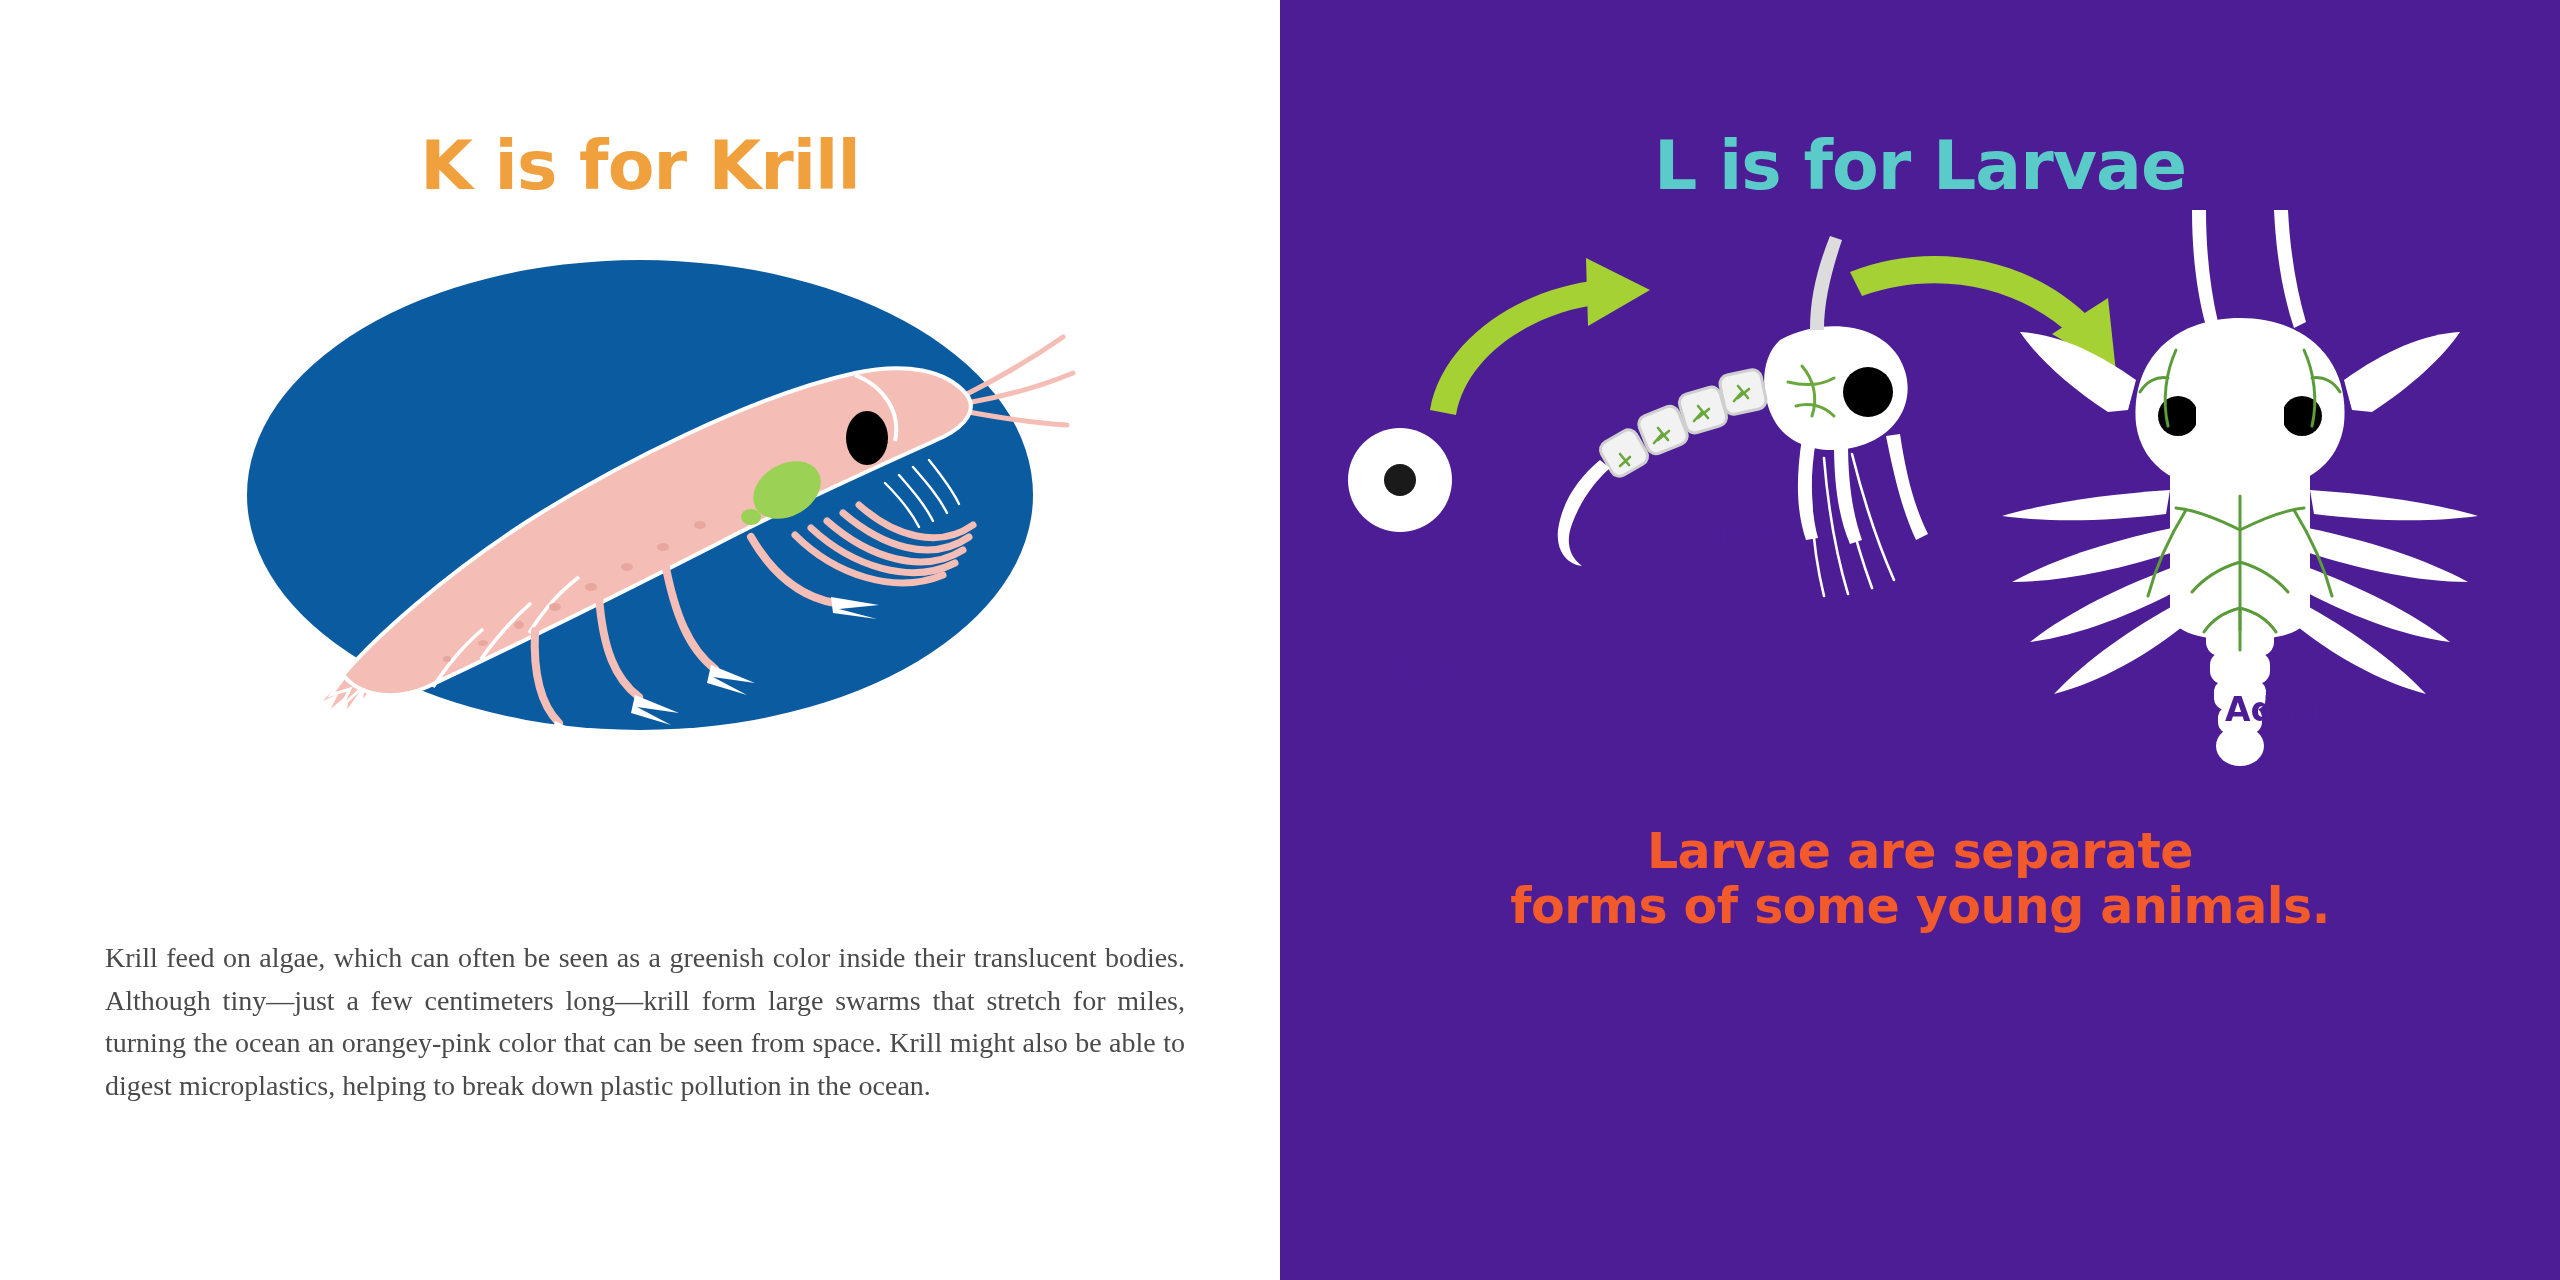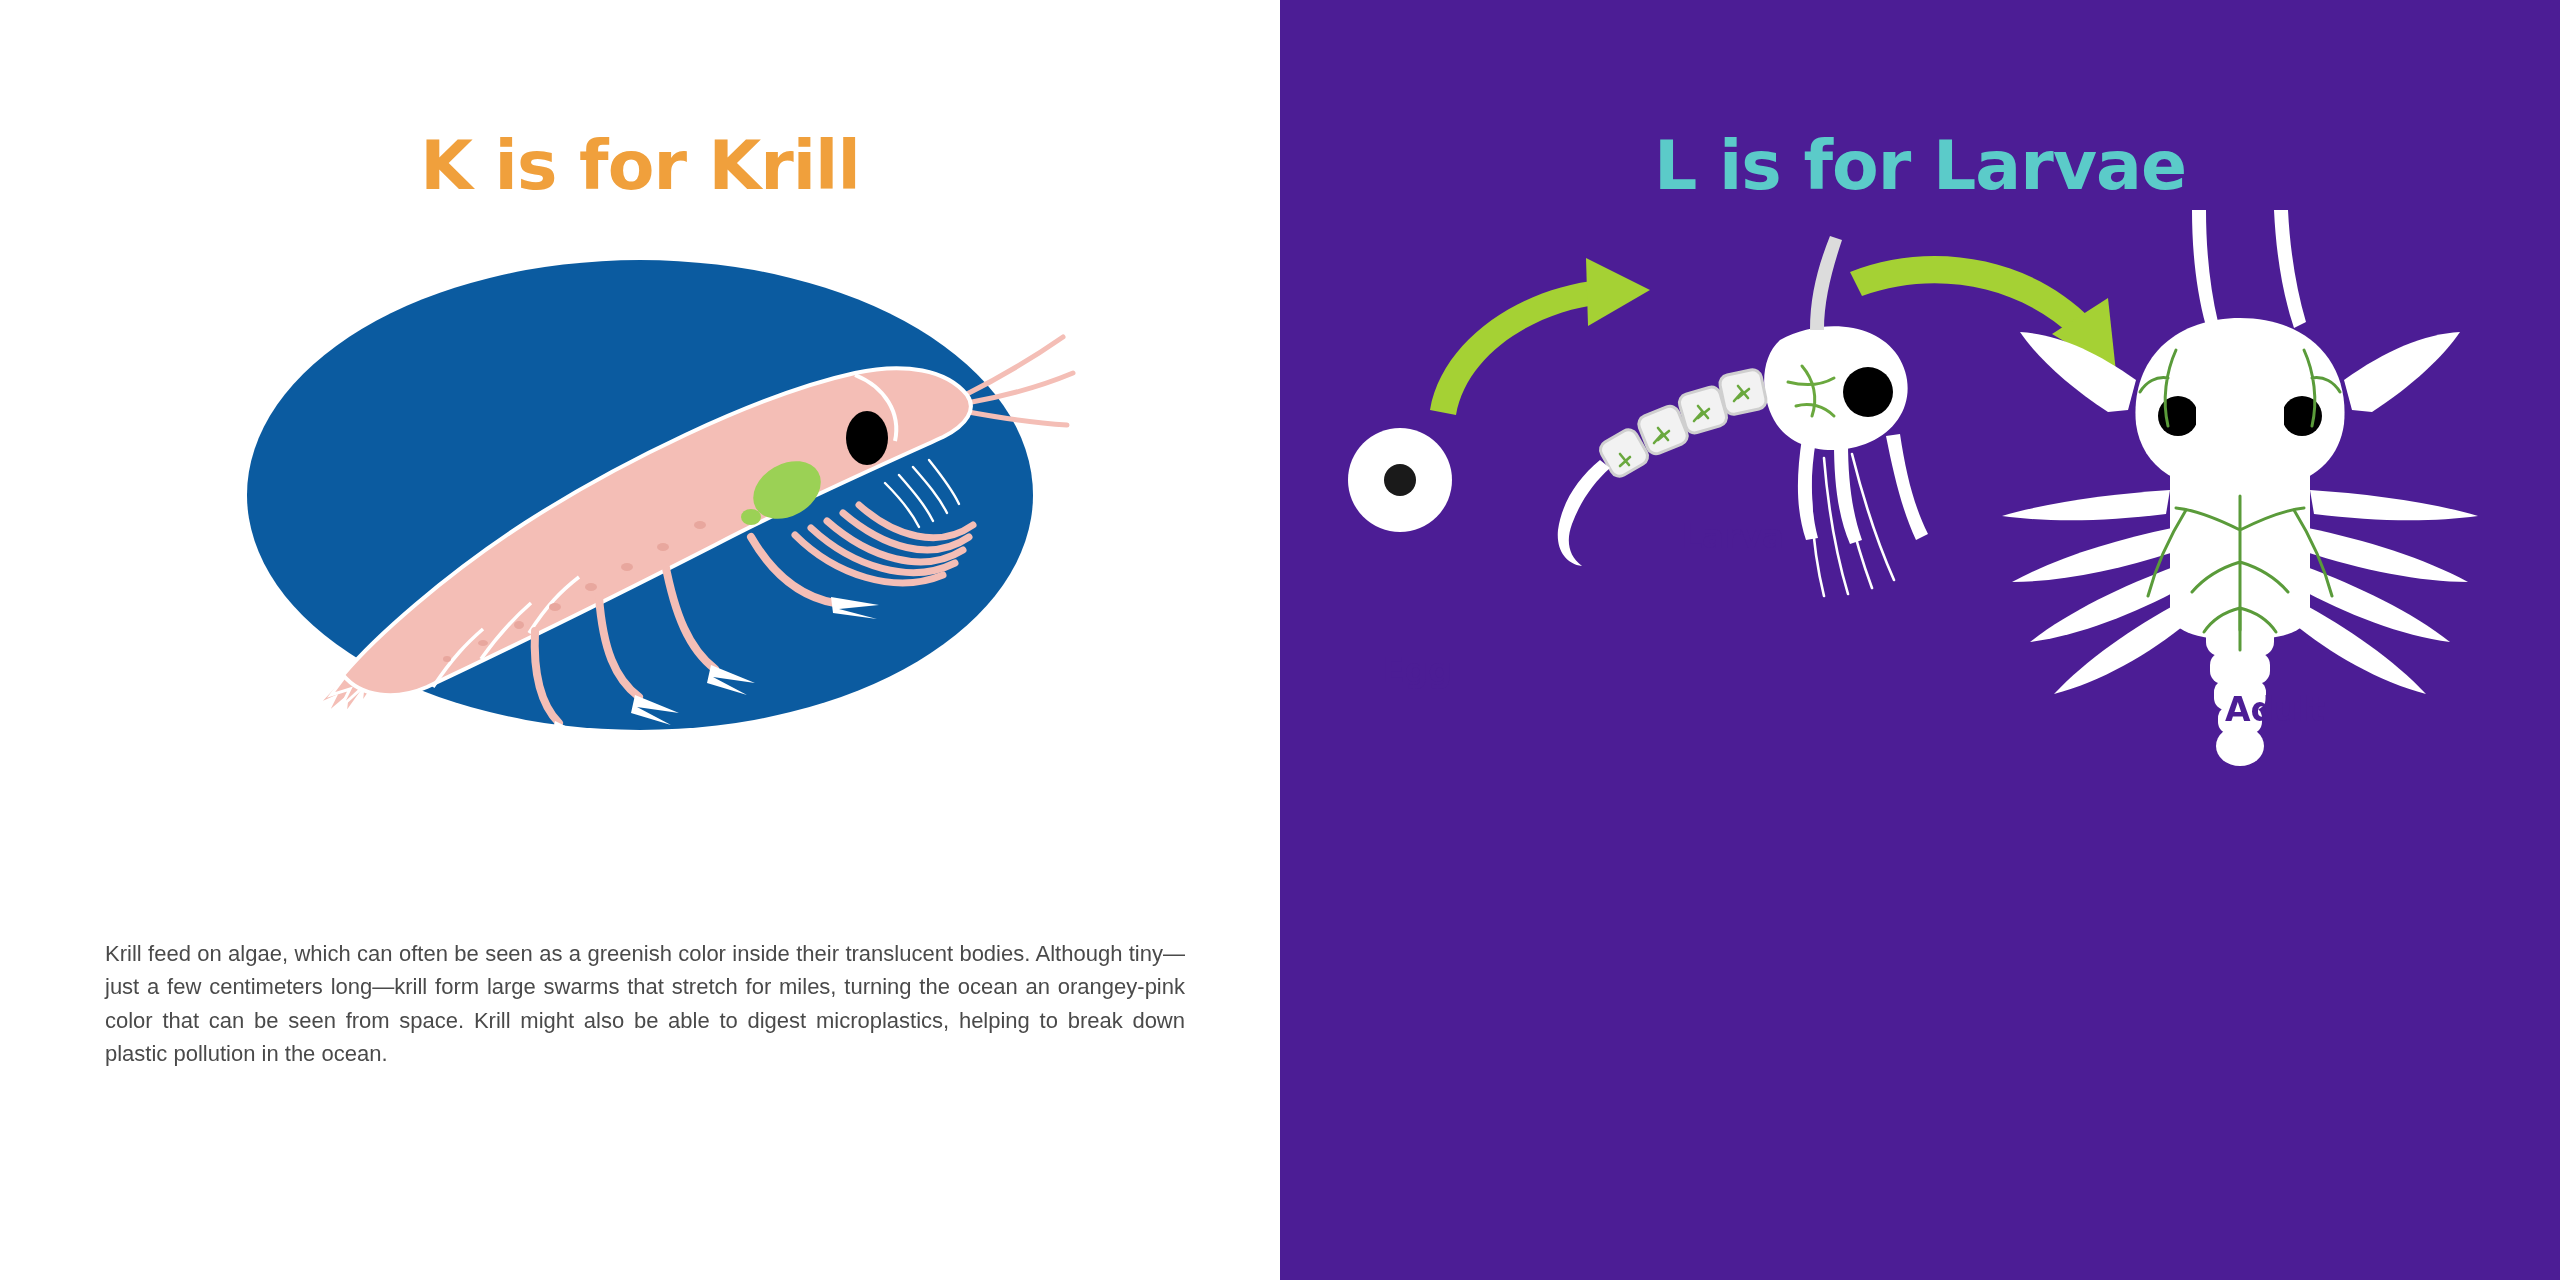--- a/index.html
+++ b/index.html
@@ -38,24 +38,24 @@
     line-height:1.12;
     letter-spacing:-0.5px;
     font-family:"DejaVu Sans", sans-serif;
   }
   .heading-krill{top:775px;color:#4071B9;}
   .heading-larvae{top:825px;color:#F2592B;}
 
   
   .body-text{
     position:absolute;
-    font-size:22px;
+    font-size:28px;
     line-height:1.52;
     text-align:justify;
-    font-family:Liberation Sans, sans-serif;
+    font-family:Liberation Serif, serif;
   }
   .body-left{left:105px;top:937px;width:1080px;color:#4a4a4a;}
 
   
   .krill-wrap{position:absolute;left:195px;top:245px;width:890px;height:500px;}
 
   
   .larvae-wrap{position:absolute;left:1290px;top:210px;width:1270px;height:600px;}
 
   .stage-label{
@@ -159,20 +159,24 @@
     </div>
 
 
     <div class="body-text body-left">Krill feed on algae, which can often be seen as a greenish color inside their translucent bodies. Although tiny—just a few centimeters long—krill form large swarms that stretch for miles, turning the ocean an orangey-pink color that can be seen from space. Krill might also be able to digest microplastics, helping to break down plastic pollution in the ocean.</div>
   </div>
 
   <div class="page page-right">
 
     <div class="title title-larvae">L is for Larvae</div>
 
+    <div class="heading heading-larvae">
+      <div>Larvae are separate</div>
+      <div>forms of some young animals.</div>
+    </div>
 
   </div>
 
   <div class="larvae-wrap">
     <svg viewBox="0 0 1270 600" width="1270" height="600">
 
       <g fill="#A5D134">
         <path d="M140,200 C152,130 230,78 310,70 L312,94 C242,102 176,146 166,205 Z"></path>
         <path d="M296,48 L360,80 L298,116 Z"></path>
       </g>

